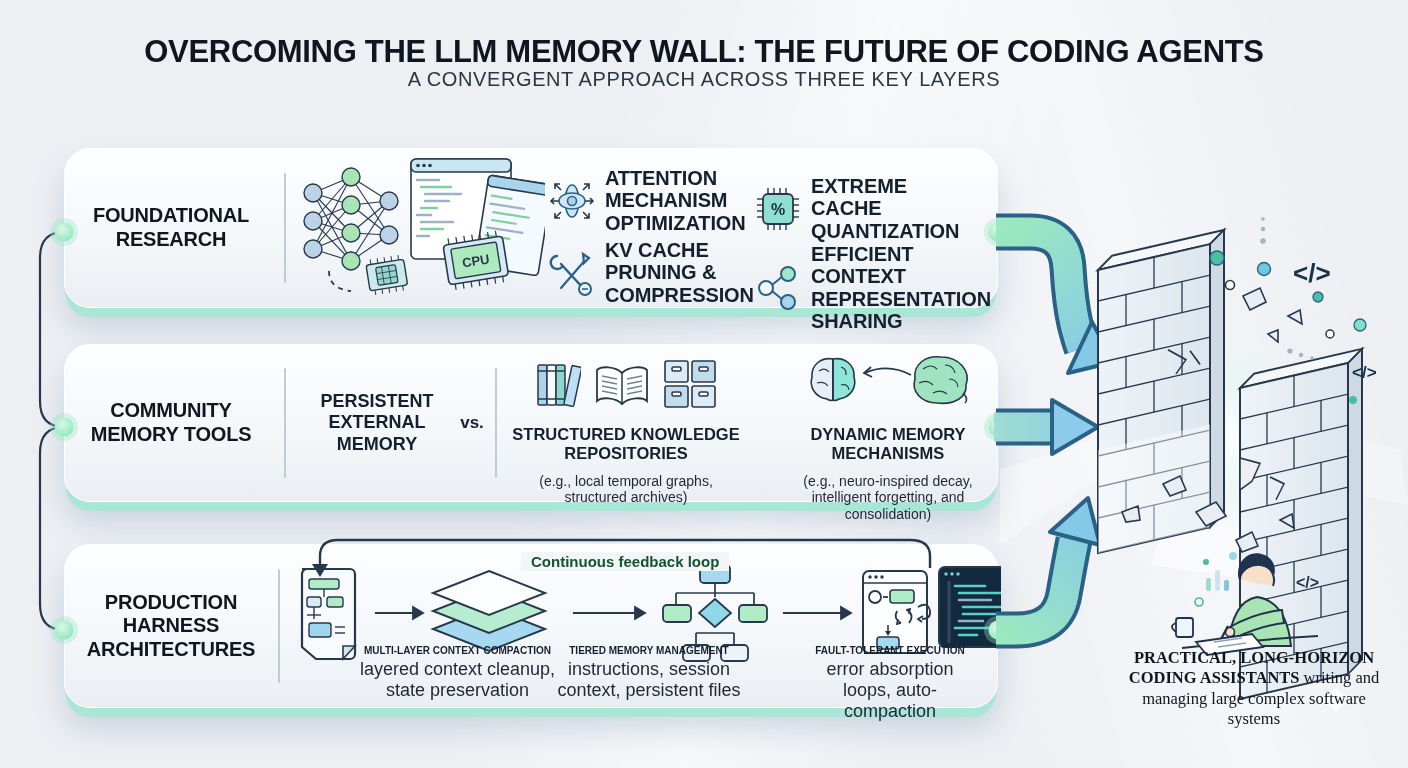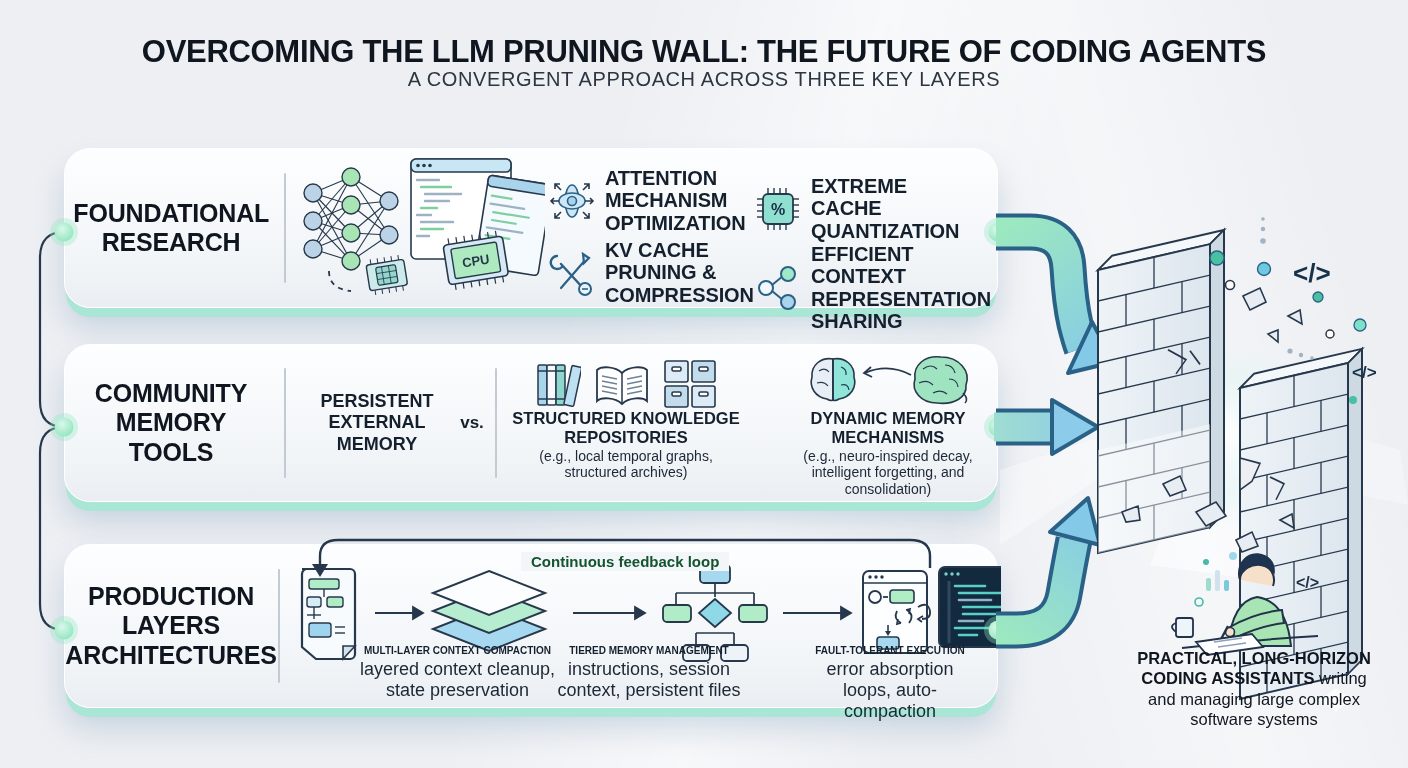--- a/index.html
+++ b/index.html
@@ -31,21 +31,21 @@
     background:linear-gradient(180deg,#fdfeff 0%,#f2f5f8 70%,#eaeef2 100%);
     border:1px solid #ffffff;
     box-shadow:0 11px 0 -2px #a9e6d6, 0 20px 30px rgba(110,145,175,.30);
   }
   .card-1{top:148px;height:158px;}
   .card-2{top:344px;height:156px;}
   .card-3{top:544px;height:162px;}
   .row-label{
     position:absolute;left:0;top:0;width:212px;height:100%;
     display:flex;align-items:center;justify-content:center;text-align:center;
-    font-size:25px;font-weight:800;line-height:1.18;letter-spacing:-.2px;color:#10161f;
+    font-size:20px;font-weight:800;line-height:1.18;letter-spacing:-.2px;color:#10161f;
     padding:16px 14px;box-sizing:border-box;
   }
   .vdiv{position:absolute;width:2px;background:#c2cbd4;border-radius:2px;top:15%;height:70%;}
   
   .r1-grid{position:absolute;left:484px;top:12px;width:448px;height:134px;}
   .feature{position:absolute;display:flex;align-items:center;gap:10px;}
   .feature .ficon{flex:0 0 46px;}
   .feature .flabel{font-size:20px;font-weight:800;line-height:1.12;letter-spacing:-.1px;}
   
   .opt-left{
@@ -53,48 +53,48 @@
     display:flex;align-items:center;justify-content:center;text-align:center;
     font-size:18px;font-weight:800;line-height:1.2;
   }
   .vs{
     position:absolute;left:386px;top:0;height:100%;width:42px;
     display:flex;align-items:center;justify-content:center;
     font-size:17px;font-weight:800;
   }
   .opt-col{position:absolute;top:8px;text-align:center;}
   .opt-icons{display:flex;align-items:flex-end;justify-content:center;gap:12px;height:56px;}
-  .opt-title{font-size:16.5px;font-weight:800;line-height:1.15;margin-top:0;}
-  .opt-sub{font-size:14px;line-height:1.18;color:#1c2836;margin-top:1px;}
+  .opt-title{font-size:16.5px;font-weight:800;line-height:1.15;margin-top:16px;}
+  .opt-sub{font-size:14px;line-height:1.18;color:#1c2836;margin-top:10px;}
   
   .step-text{position:absolute;text-align:center;}
   .step-title{font-size:10px;font-weight:800;line-height:1.15;}
   .step-sub{font-size:18px;line-height:1.18;margin-top:2px;color:#1c2836;}
   .fb-label{
     position:absolute;left:521px;top:552px;z-index:6;
     background:#f3f6f9;padding:1px 10px;
     font-size:15px;font-weight:700;color:#14532d;
   }
   
   .overlay{position:absolute;inset:0;pointer-events:none;}
   .z5{z-index:5;}
   .z4{z-index:4;}
   
   .outcome{
     position:absolute;left:1128px;top:648px;width:252px;z-index:6;
-    text-align:center;font-size:16.5px;line-height:1.24;color:#10161f;
+    text-align:center;font-size:16.5px;line-height:1.24;color:#10161f;font-family:Liberation Serif, serif;
   }
   .outcome .b{font-weight:800;}
 </style>
 </head>
 <body>
 
 <div class="canvas">
 
-  <div class="title">OVERCOMING THE LLM PRUNING WALL: THE FUTURE OF CODING AGENTS</div>
+  <div class="title">OVERCOMING THE LLM MEMORY WALL: THE FUTURE OF CODING AGENTS</div>
   <div class="subtitle">A CONVERGENT APPROACH ACROSS THREE KEY LAYERS</div>
 
   <svg class="overlay z4" width="1408" height="768" viewBox="0 0 1408 768">
     <defs>
       <radialGradient id="dotG" cx="40%" cy="35%" r="75%">
         <stop offset="0%" stop-color="#d9f8ea"></stop>
           <stop offset="100%" stop-color="#8ce4ba"></stop>
       </radialGradient>
     </defs>
     <path d="M 64 232 Q 40 232 40 258 L 40 401 Q 40 427 64 427 M 64 427 Q 40 427 40 453 L 40 604 Q 40 630 64 630" fill="none" stroke="#27384c" stroke-width="2.2"></path>
@@ -370,21 +370,21 @@
             <path d="M160 40 q6 6 2 10" fill="none"></path>
           </g>
         </svg>
       </div>
       <div class="opt-title">DYNAMIC MEMORY MECHANISMS</div>
       <div class="opt-sub">(e.g., neuro-inspired decay, intelligent forgetting, and consolidation)</div>
     </div>
   </section>
 
   <section class="card card-3">
-    <div class="row-label">PRODUCTION LAYERS ARCHITECTURES</div>
+    <div class="row-label">PRODUCTION HARNESS ARCHITECTURES</div>
     <div class="vdiv" style="left:213px"></div>
 
     <svg style="position:absolute;left:226px;top:16px" width="710" height="140" viewBox="0 0 710 140">
 
       <g transform="translate(8,8)">
         <path d="M3 0 h48 a5 5 0 0 1 5 5 v80 a5 5 0 0 1 -5 5 h-34 l-14 -12 v-73 a5 5 0 0 1 5 -5 z" transform="translate(0,0)" fill="#f8fbfd" stroke="#27384c" stroke-width="2.2"></path>
         <path d="M56 77 L44 77 L44 90 Z" fill="#d5e2ec" stroke="#27384c" stroke-width="1.6"></path>
         <rect x="10" y="10" width="30" height="10" rx="2.5" fill="#b0ecc6" stroke="#27384c" stroke-width="1.4"></rect>
         <line x1="25" y1="20" x2="25" y2="28" stroke="#27384c" stroke-width="1.4"></line>
         <rect x="8" y="28" width="14" height="10" rx="2.5" fill="#d8ecf6" stroke="#27384c" stroke-width="1.4"></rect>

